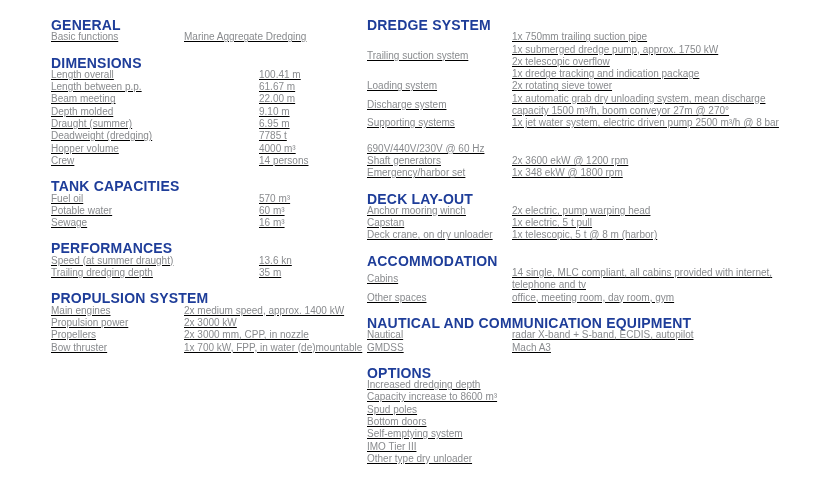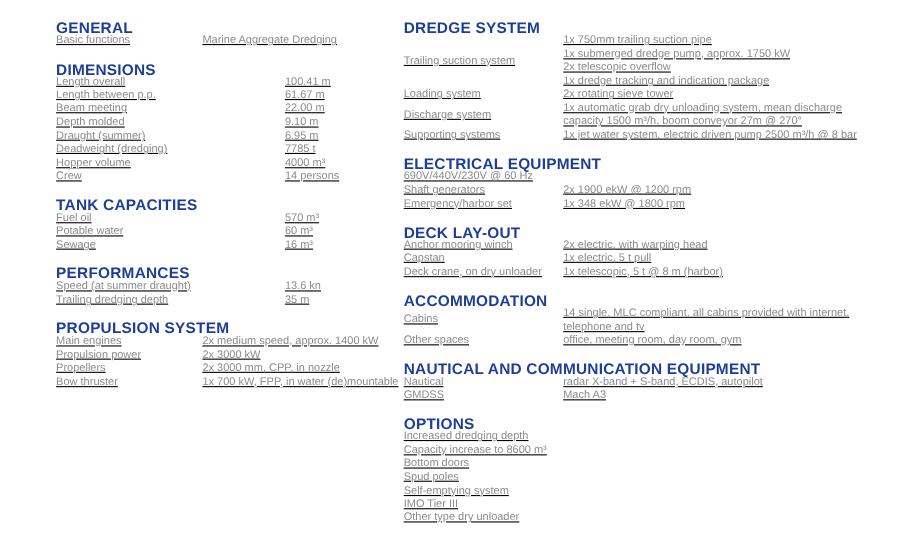--- a/index.html
+++ b/index.html
@@ -219,45 +219,44 @@
           </div>
         </div>
         <div class="spec-row">
           <div class="row-label">Supporting systems</div>
           <div class="row-value">
             <div class="value-line">1x jet water system, electric driven pump 2500 m³/h @ 8 bar</div>
           </div>
         </div>
       </section>
       <section class="spec-section">
-        <div class="section-title">ELECTRICAL EQUIPMENT</div>
         <div class="spec-row">
           <div class="row-value">
             <div class="value-line">690V/440V/230V @ 60 Hz</div>
           </div>
         </div>
         <div class="spec-row">
           <div class="row-label">Shaft generators</div>
           <div class="row-value">
-            <div class="value-line">2x 1900 ekW @ 1200 rpm</div>
+            <div class="value-line">2x 3600 ekW @ 1200 rpm</div>
           </div>
         </div>
         <div class="spec-row">
           <div class="row-label">Emergency/harbor set</div>
           <div class="row-value">
             <div class="value-line">1x 348 ekW @ 1800 rpm</div>
           </div>
         </div>
       </section>
       <section class="spec-section">
         <div class="section-title">DECK LAY-OUT</div>
         <div class="spec-row">
           <div class="row-label">Anchor mooring winch</div>
           <div class="row-value">
-            <div class="value-line">2x electric, with warping head</div>
+            <div class="value-line">2x electric, pump warping head</div>
           </div>
         </div>
         <div class="spec-row">
           <div class="row-label">Capstan</div>
           <div class="row-value">
             <div class="value-line">1x electric, 5 t pull</div>
           </div>
         </div>
         <div class="spec-row">
           <div class="row-label">Deck crane, on dry unloader</div>
@@ -299,24 +298,24 @@
       </section>
       <section class="spec-section">
         <div class="section-title">OPTIONS</div>
         <div class="spec-row">
           <div class="row-label">Increased dredging depth</div>
         </div>
         <div class="spec-row">
           <div class="row-label">Capacity increase to 8600 m³</div>
         </div>
         <div class="spec-row">
+          <div class="row-label">Spud poles</div>
+        </div>
+        <div class="spec-row">
           <div class="row-label">Bottom doors</div>
-        </div>
-        <div class="spec-row">
-          <div class="row-label">Spud poles</div>
         </div>
         <div class="spec-row">
           <div class="row-label">Self-emptying system</div>
         </div>
         <div class="spec-row">
           <div class="row-label">IMO Tier III</div>
         </div>
         <div class="spec-row">
           <div class="row-label">Other type dry unloader</div>
         </div>

